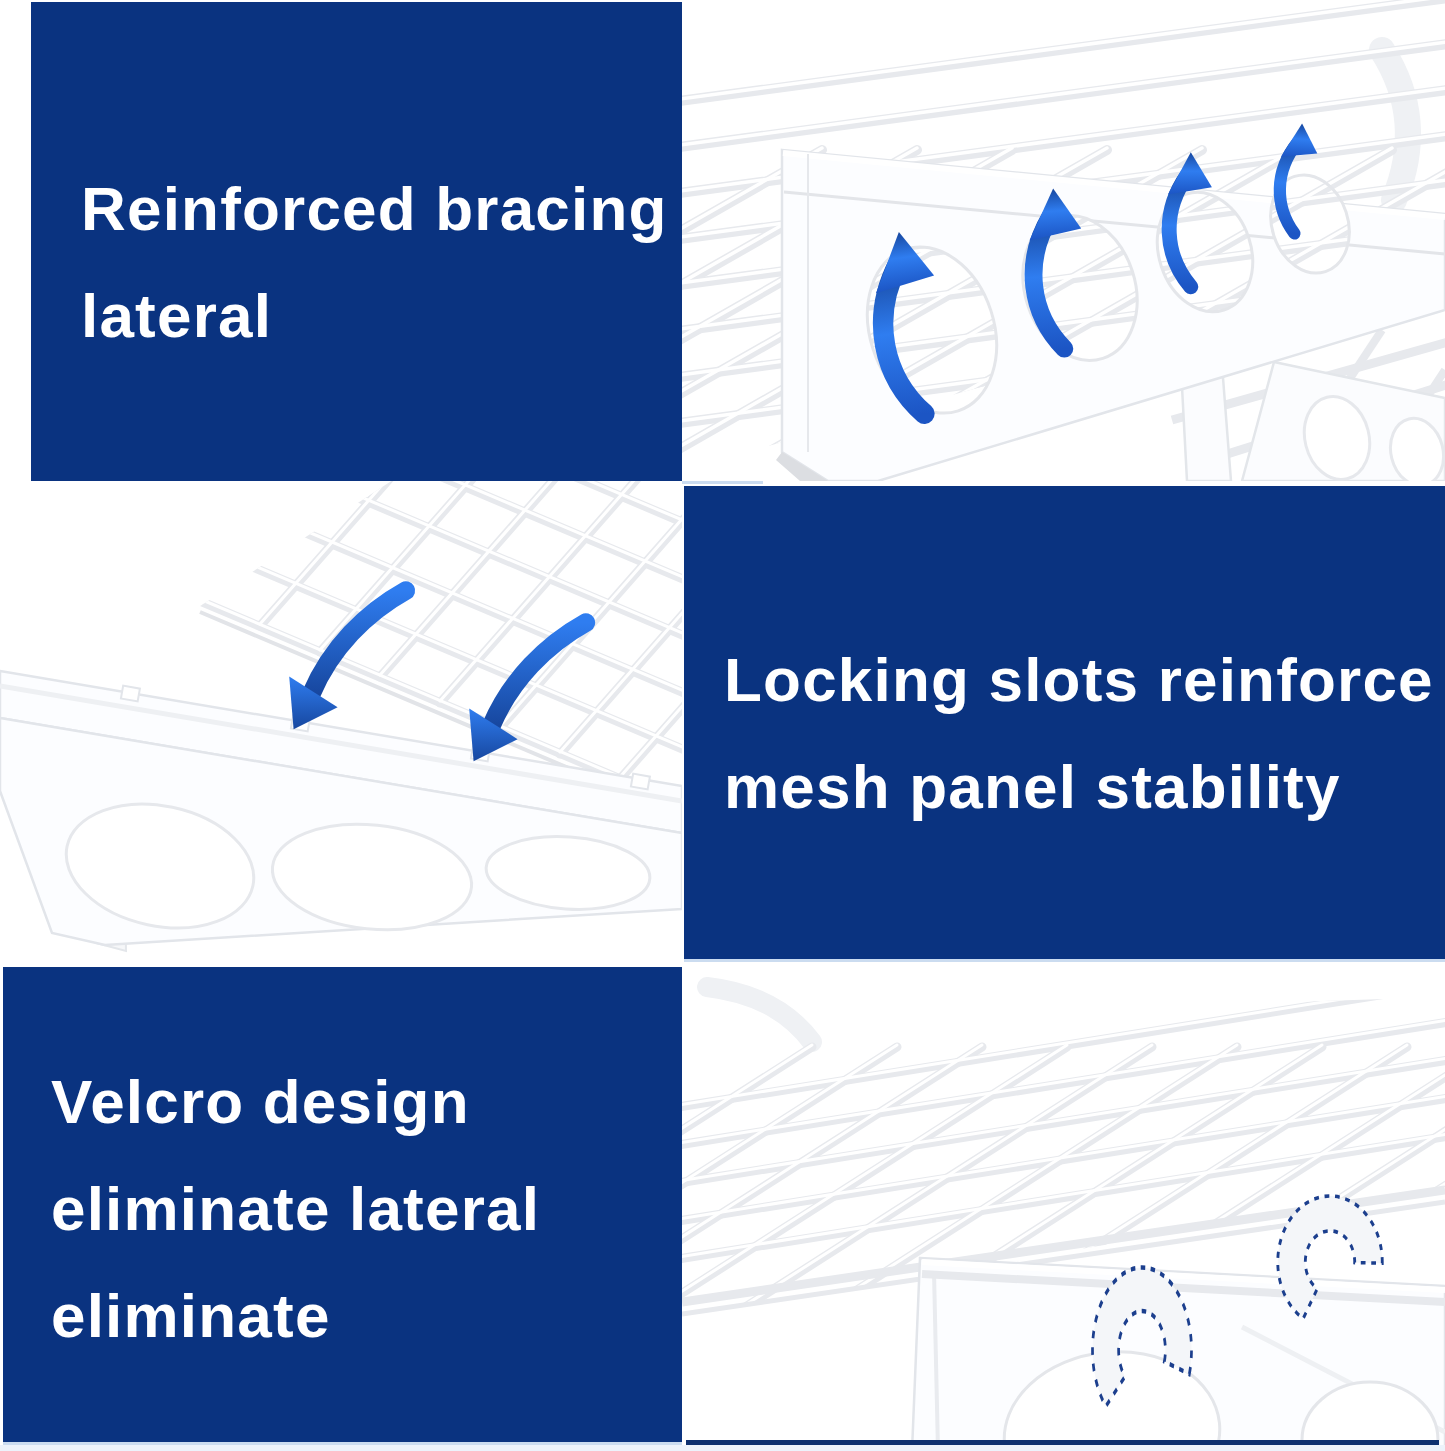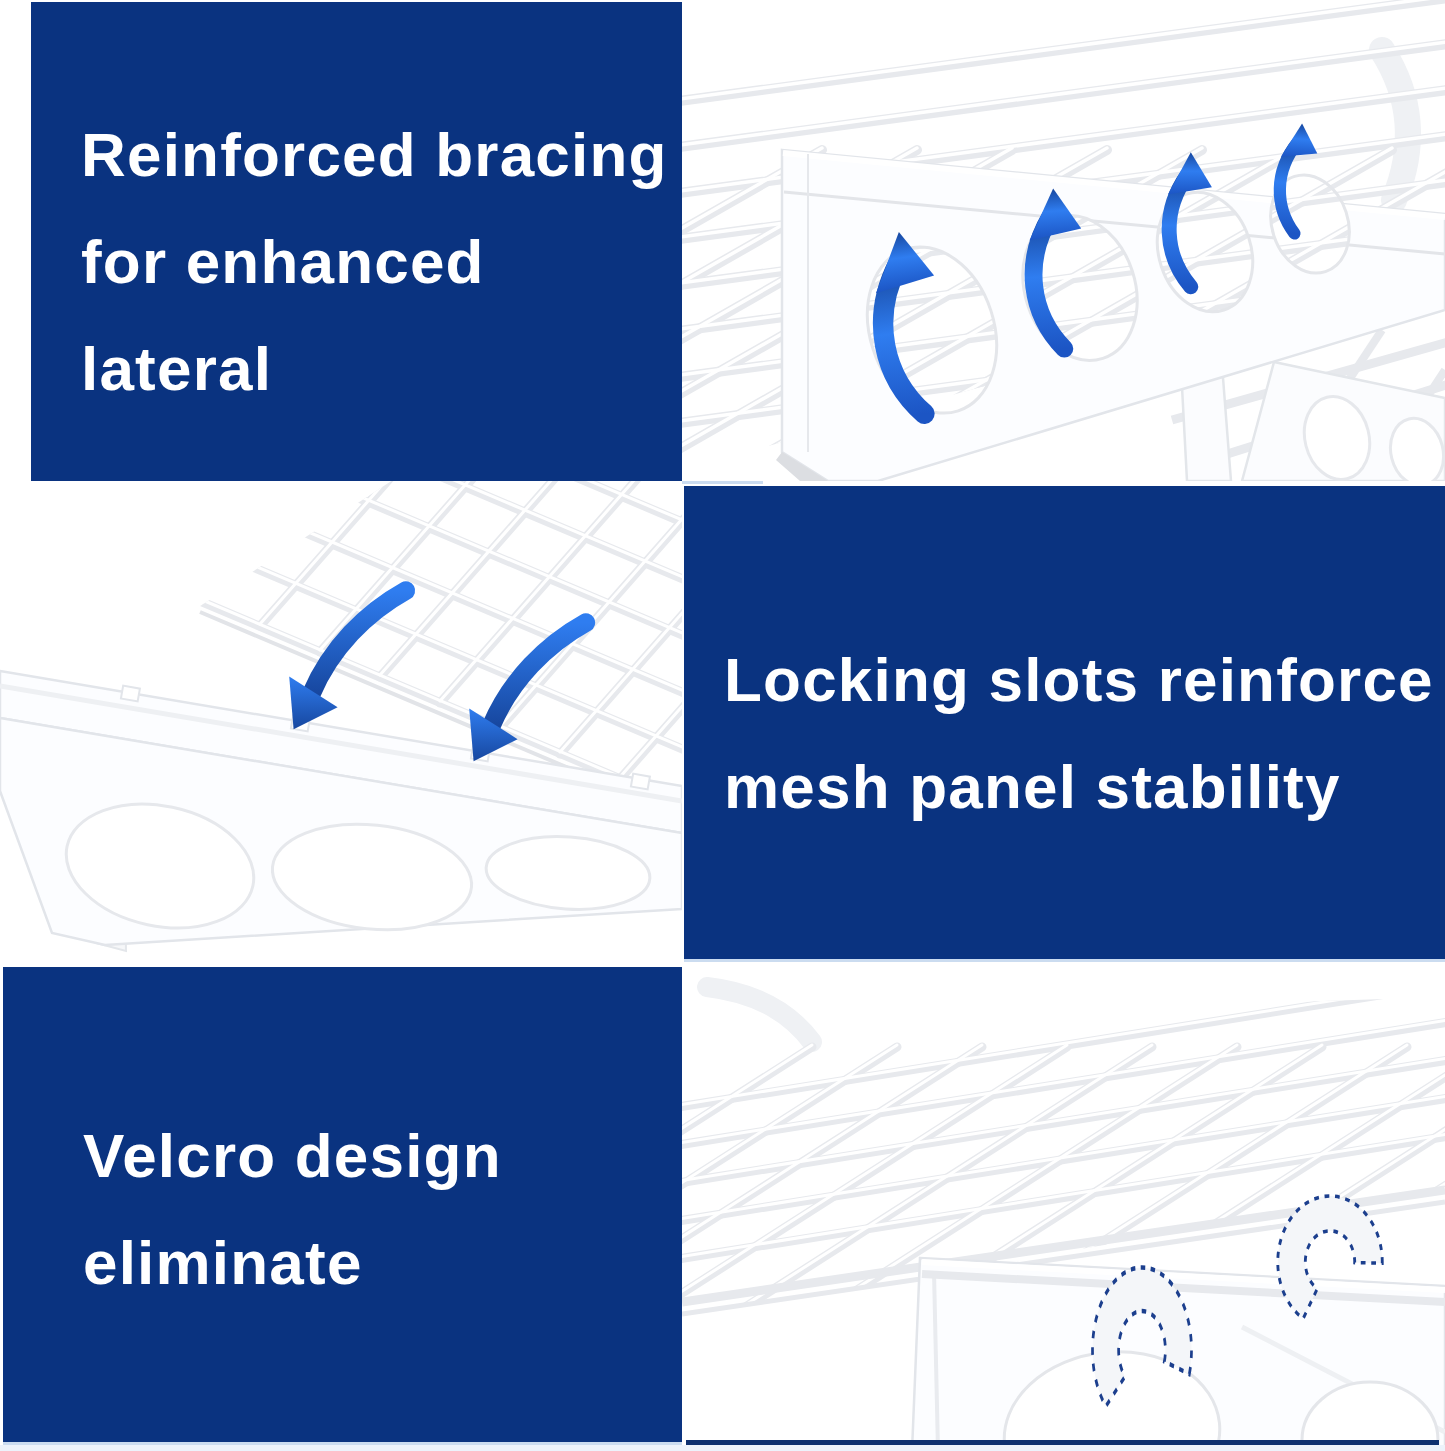--- a/index.html
+++ b/index.html
@@ -21,38 +21,37 @@
     font-size:62px;
     line-height:107px;
     font-weight:600;
     letter-spacing:1.2px;
     white-space:nowrap;
   }
   #panel-top-left{left:3px;top:2px;width:679px;height:479px;padding-left:50px;border-right:3px solid #0a2a68;margin-left:28px;}
   #panel-top-left .text-block{transform:translateY(20px);}
   #panel-middle-right{left:684px;top:486px;width:758px;height:473px;padding-left:40px;}
   #panel-middle-right .text-block{transform:translateY(10px);}
-  #panel-bottom-left{left:3px;top:967px;width:677px;height:475px;padding-left:80px;}
+  #panel-bottom-left{left:3px;top:967px;width:677px;height:475px;padding-left:48px;}
   #panel-bottom-left .text-block{transform:translateY(4px);}
   .photo{position:absolute;background:#ffffff;}
   #photo-top-right{left:682px;top:0;width:763px;height:481px;}
   #photo-middle-left{left:0;top:481px;width:682px;height:481px;}
   #photo-bottom-right{left:682px;top:962px;width:763px;height:489px;}
   .bottom-strip{position:absolute;left:0;bottom:0;width:100%;height:6px;background:#edf3fb;}
   svg{display:block;}
 </style>
 </head>
 <body>
 
 <div class="canvas">
 
   <div class="blue-panel" id="panel-top-left">
     <div class="text-block">
       <div class="line">Reinforced bracing</div>
-      <div class="line">for enhanced</div>
       <div class="line">lateral</div>
     </div>
   </div>
 
   <div class="photo" id="photo-top-right">
     <svg width="763" height="481" viewBox="0 0 763 481">
       <defs>
         <linearGradient id="agrad" x1="0" y1="0" x2="0" y2="1">
           <stop offset="0" stop-color="#17479f"></stop>
           <stop offset="0.45" stop-color="#2f7df0"></stop>
@@ -199,20 +198,21 @@
   <div class="blue-panel" id="panel-middle-right">
     <div class="text-block">
       <div class="line">Locking slots reinforce</div>
       <div class="line">mesh panel stability</div>
     </div>
   </div>
 
   <div class="blue-panel" id="panel-bottom-left">
     <div class="text-block">
       <div class="line">Velcro design</div>
+      <div class="line">eliminate lateral</div>
       <div class="line">eliminate</div>
     </div>
   </div>
 
   <div class="photo" id="photo-bottom-right">
     <svg width="763" height="489" viewBox="0 0 763 489">
       <defs>
         <g id="gridBR">
           <line x1="-10" y1="146" x2="773" y2="21"></line>
             <line x1="-10" y1="184" x2="773" y2="59"></line>

